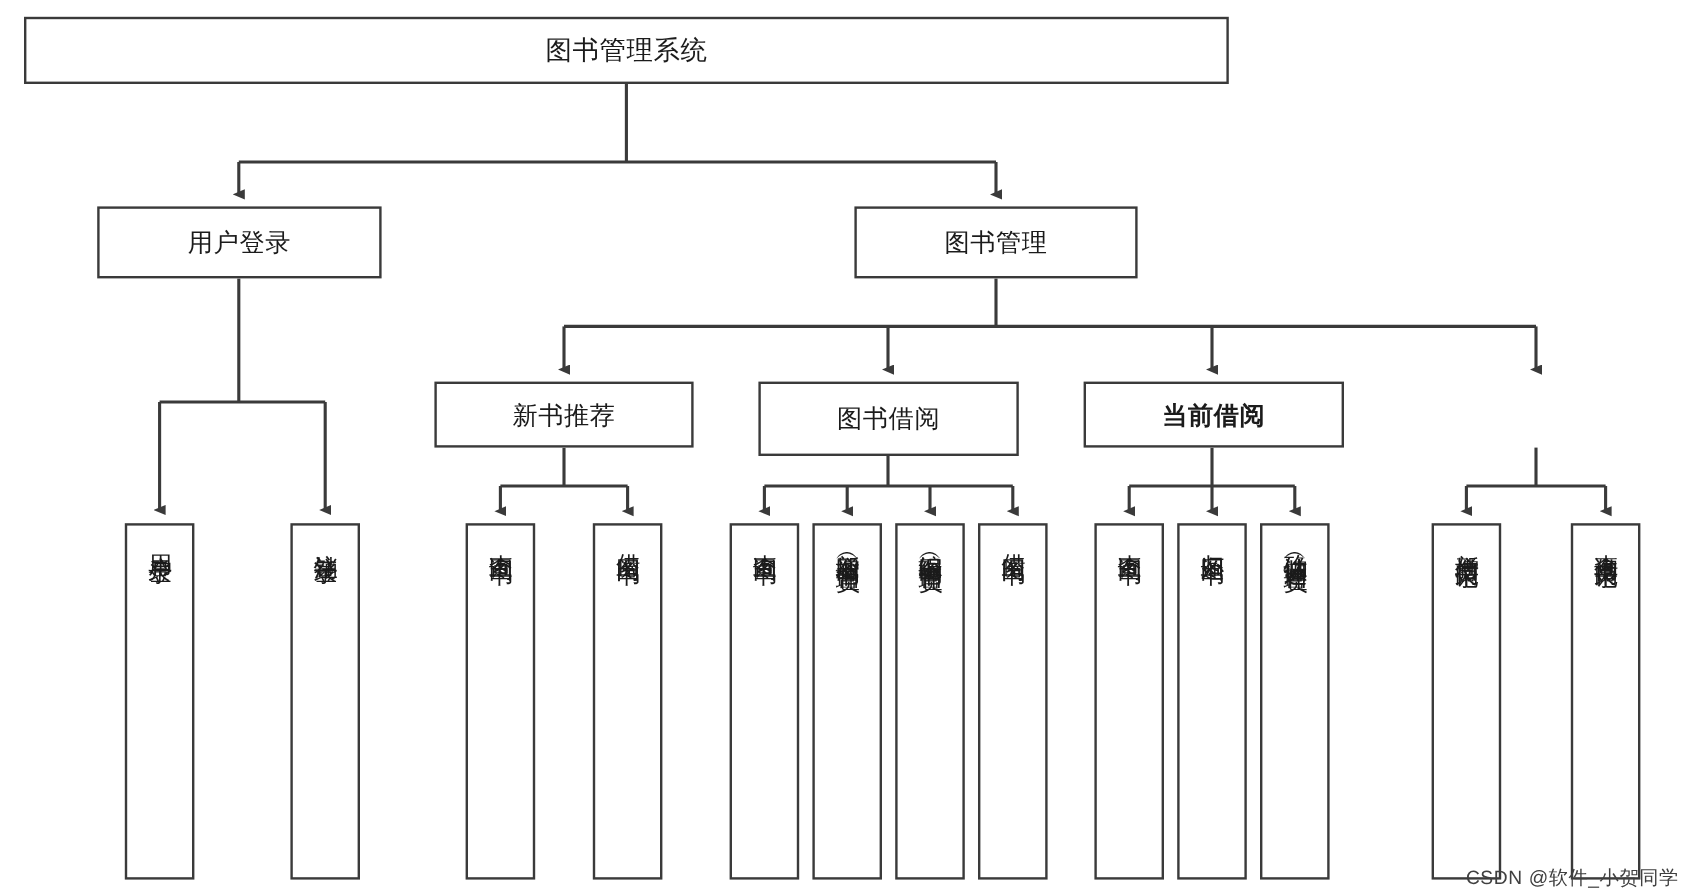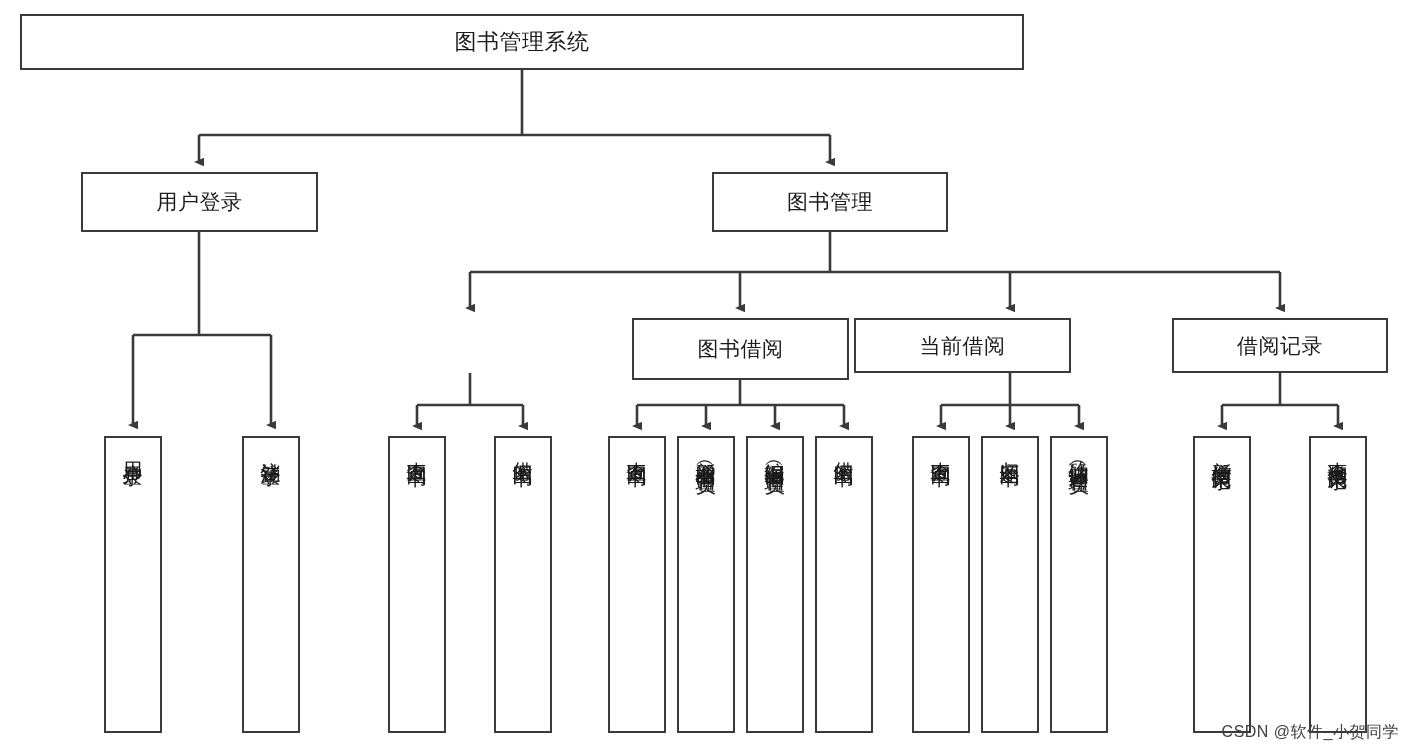--- a/index.html
+++ b/index.html
@@ -135,32 +135,32 @@
   </div>
 
   <div class="node h" style="left:81px; top:172px; width:237px; height:60px;">
     <span>用户登录</span>
   </div>
 
   <div class="node h" style="left:712px; top:172px; width:236px; height:60px;">
     <span>图书管理</span>
   </div>
 
+  <div class="node h" style="left:362px; top:318px; width:216px; height:55px;">
+    <span>新书推荐</span>
+  </div>
 
   <div class="node h" style="left:632px; top:318px; width:217px; height:62px;">
     <span>图书借阅</span>
   </div>
 
-  <div class="node h" style="left:854px; top:318px; width:217px; height:55px;">
+  <div class="node h" style="left:903px; top:318px; width:217px; height:55px;font-weight:bold;">
     <span>当前借阅</span>
   </div>
 
-  <div class="node h" style="left:1172px; top:318px; width:216px; height:55px;">
-    <span>借阅记录</span>
-  </div>
 
   <div class="node v" style="left:104px; top:436px; width:58px; height:297px;">
     <span class="vtext">用户登录</span>
   </div>
 
   <div class="node v" style="left:242px; top:436px; width:58px; height:297px;">
     <span class="vtext">注销登录</span>
   </div>
 
   <div class="node v" style="left:388px; top:436px; width:58px; height:297px;">

